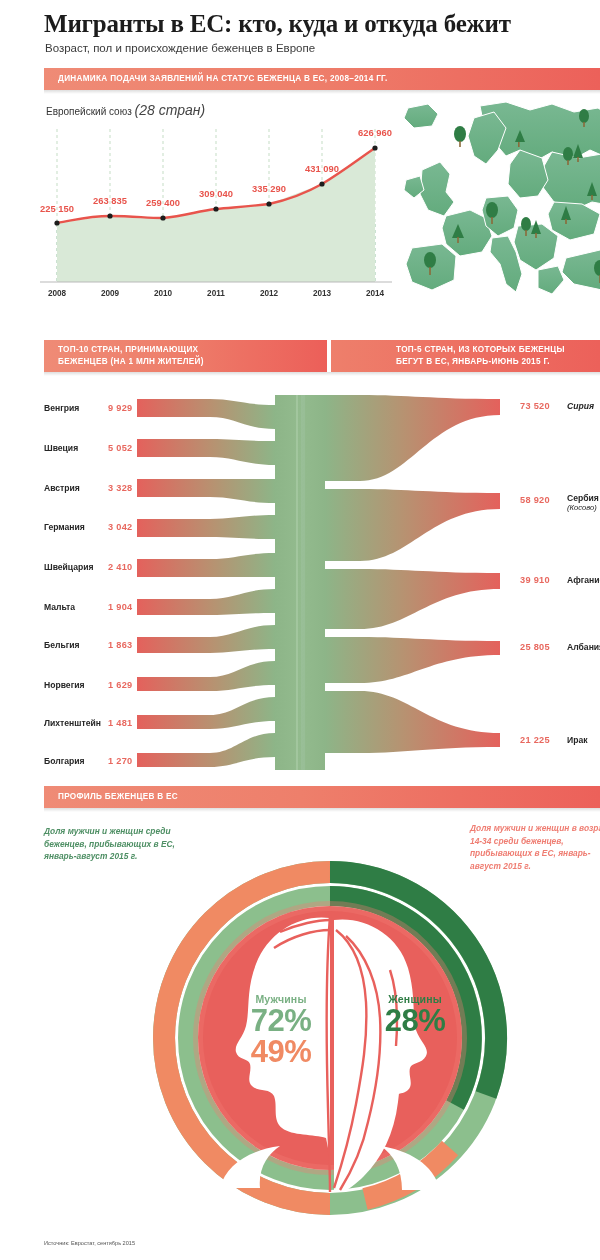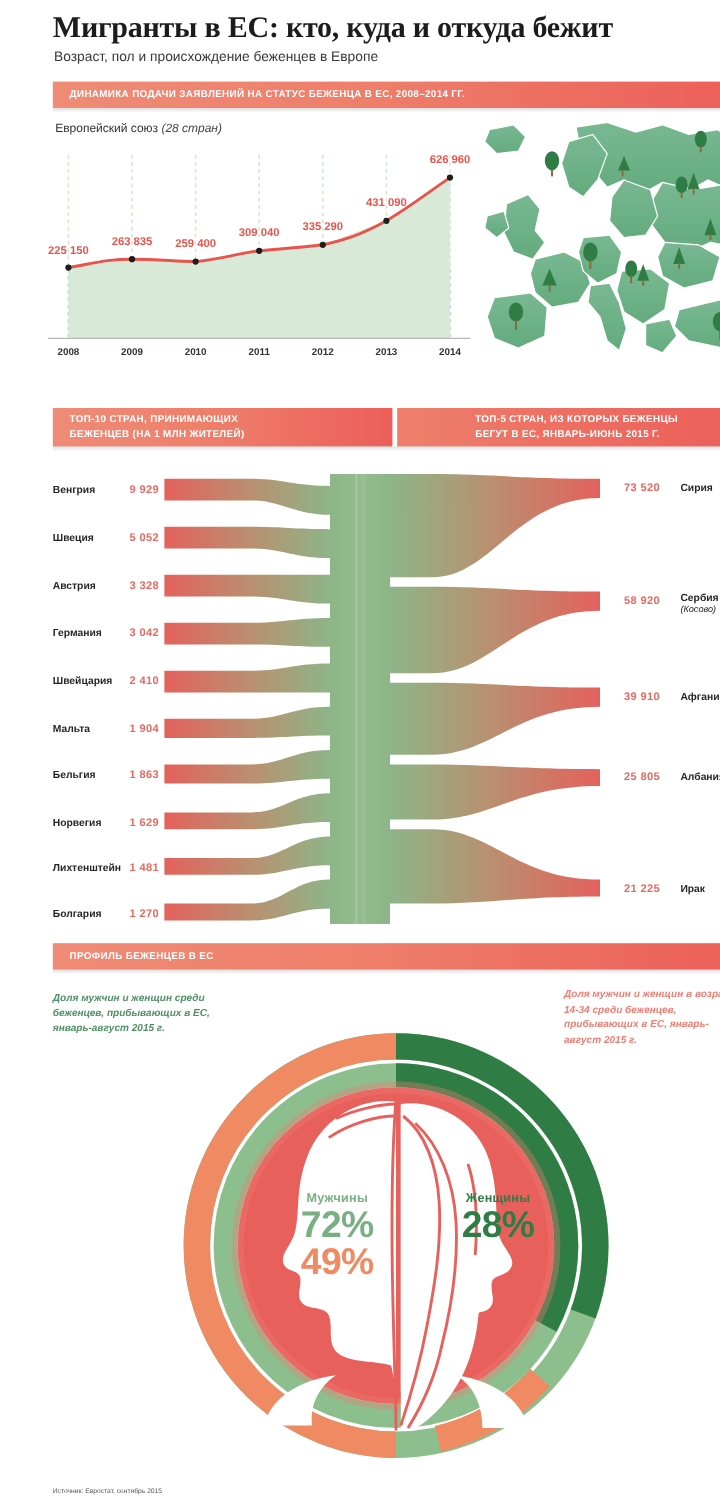--- a/index.html
+++ b/index.html
@@ -40,21 +40,21 @@
     position: absolute; height: 4px;
     background: linear-gradient(to bottom, rgba(0,0,0,.13), rgba(0,0,0,0));
   }
 
   
   .chart-wrap { position: absolute; left: 0; top: 96px; width: 380px; height: 210px; }
   .chart-label {
     position: absolute; left: 16px; top: 6px;
     font-size: 10px; color: #333;
   }
-  .chart-label i { font-size: 10px; color: #444; }
+  .chart-label i { font-size: 14px; color: #444; }
 
   
   .map-wrap { position: absolute; left: 372px; top: 98px; width: 228px; height: 208px; }
 
   
   .sankey-wrap { position: absolute; left: 0; top: 385px; width: 600px; height: 385px; }
   .sk-label {
     position: absolute; font-size: 8.6px; font-weight: 700; color: #262626;
     white-space: nowrap; line-height: 10px;
   }
@@ -323,21 +323,21 @@
     <div class="sk-value" style="left:78px; top:371px;">1 270</div>
 
     
     <div class="sk-value" style="left:490px; top:16px;">73 520</div>
     <div class="sk-value" style="left:490px; top:110px;">58 920</div>
     <div class="sk-value" style="left:490px; top:190px;">39 910</div>
     <div class="sk-value" style="left:490px; top:257px;">25 805</div>
     <div class="sk-value" style="left:490px; top:350px;">21 225</div>
 
     
-    <div class="sk-label" style="left:537px; top:16px;"><span>Сирия</span></div>
+    <div class="sk-label" style="left:537px; top:16px;font-style:italic;"><span>Сирия</span></div>
     <div class="sk-label" style="left:537px; top:108px;">
       <span>Сербия</span>
       <span class="sub">(Косово)</span>
     </div>
     <div class="sk-label" style="left:537px; top:190px;"><span>Афганистан</span></div>
     <div class="sk-label" style="left:537px; top:257px;"><span>Албания</span></div>
     <div class="sk-label" style="left:537px; top:350px;"><span>Ирак</span></div>
   </div>
 
   <div class="banner" style="left:14px; top:786px; width:572px; height:22px;">

